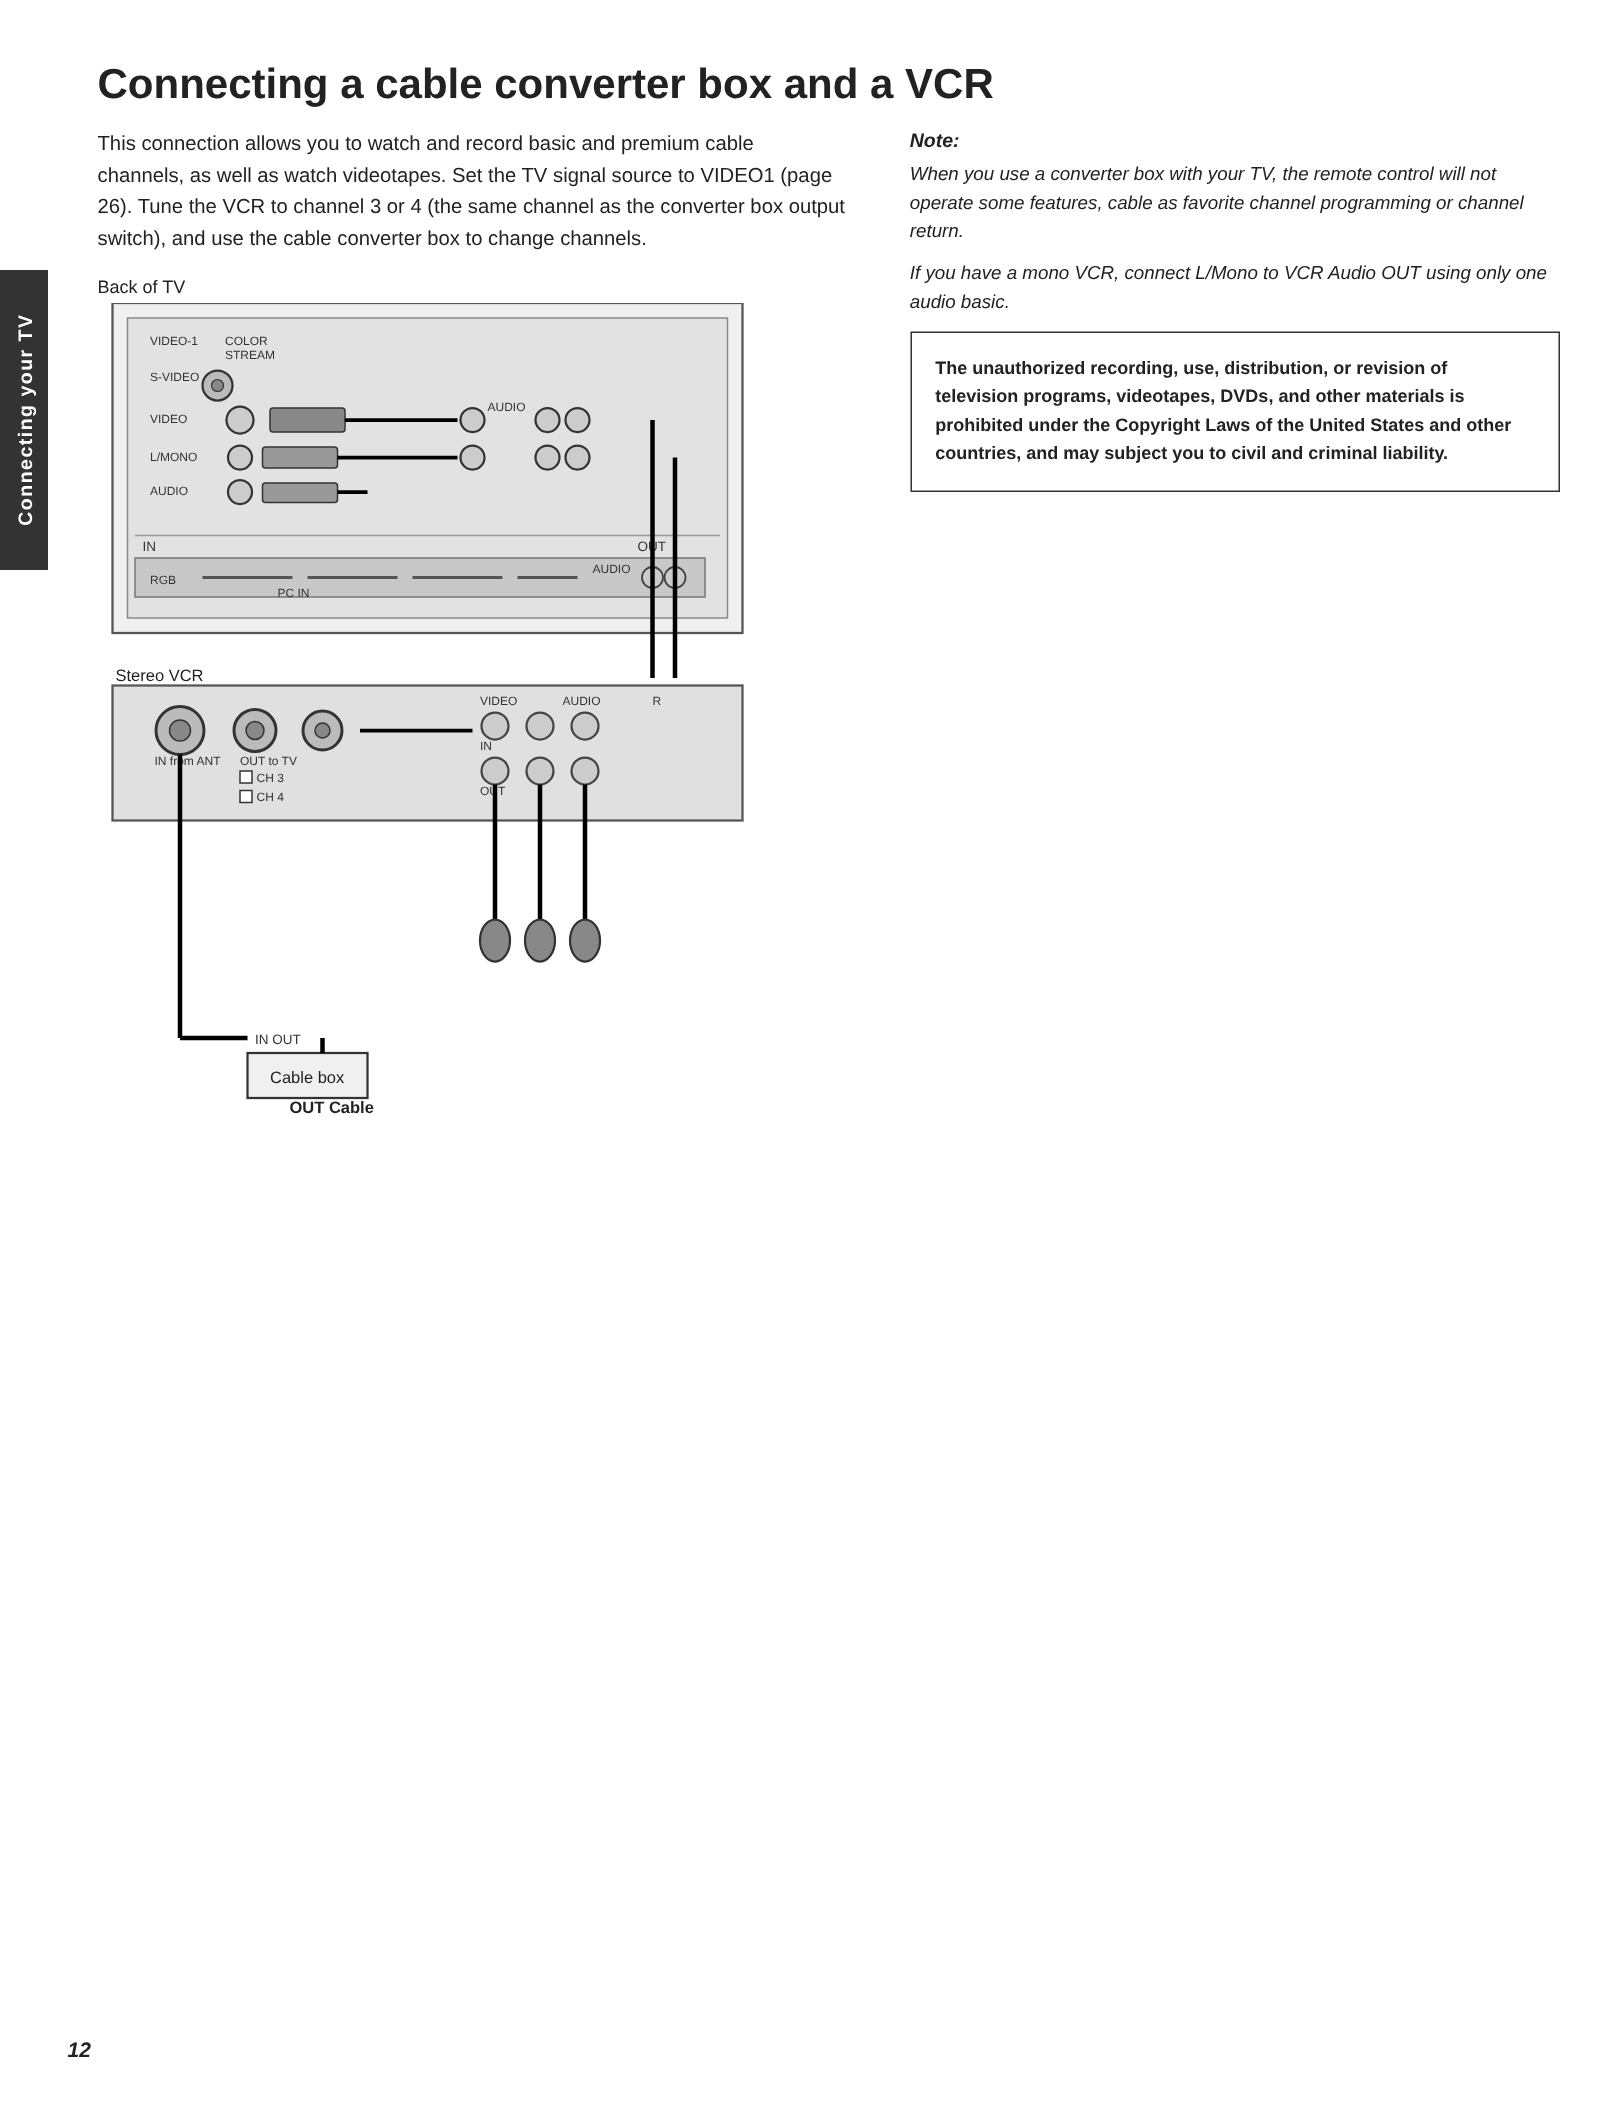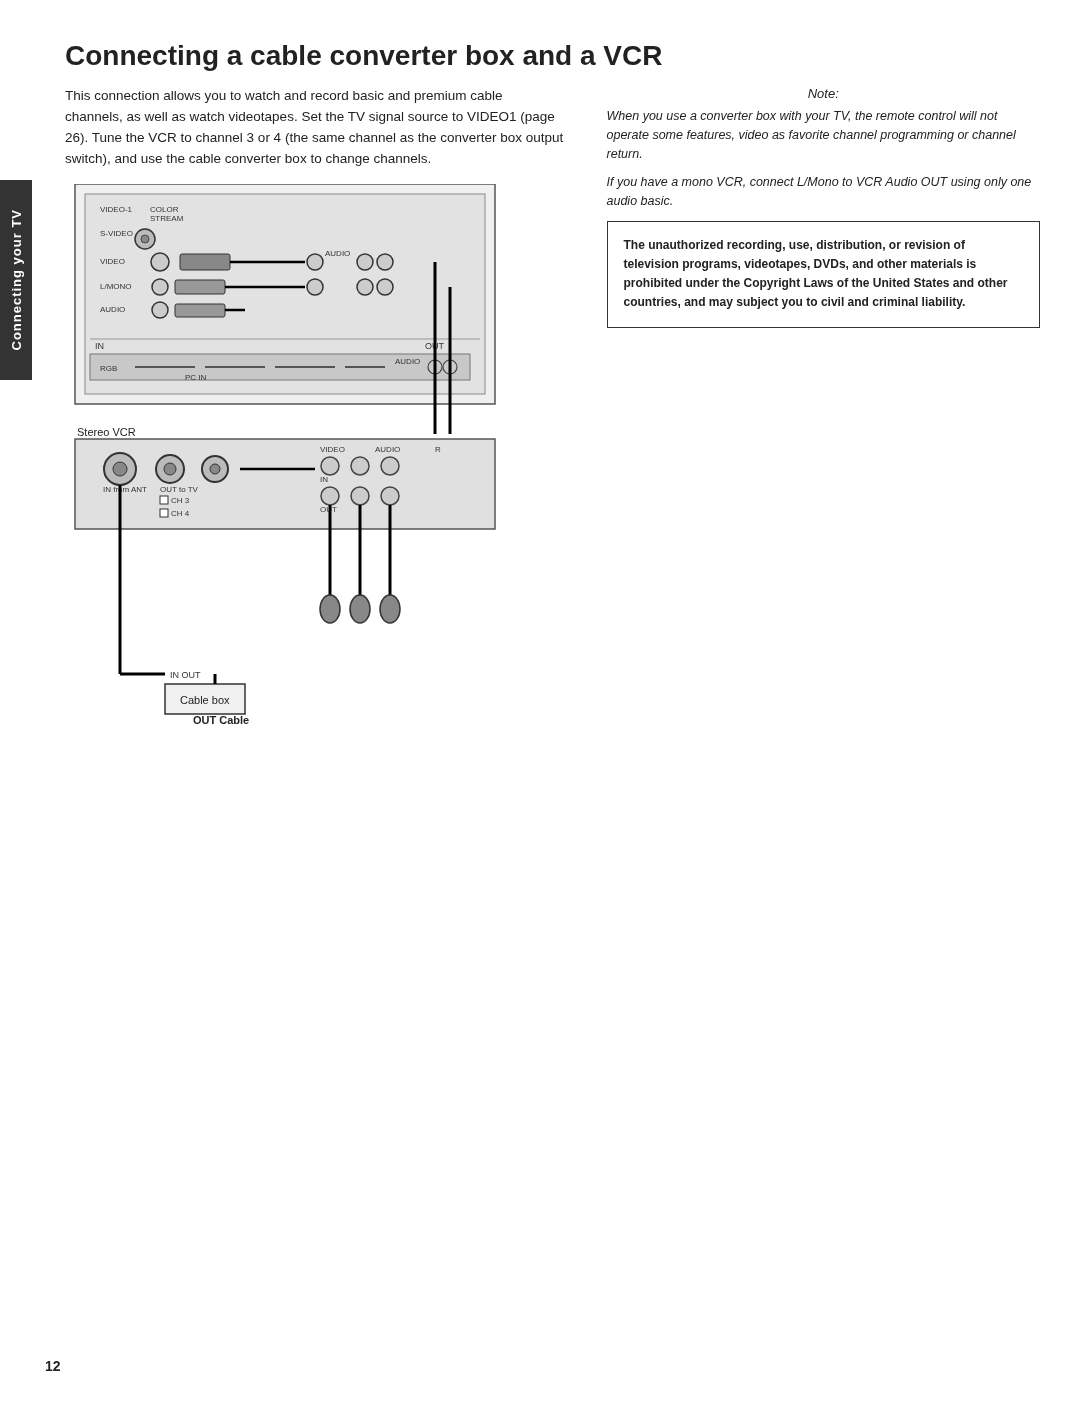--- a/index.html
+++ b/index.html
@@ -76,24 +76,23 @@
     }
 
     .diagram-label {
       font-size: 12px;
       margin-bottom: 4px;
     }
 
     
     .note-heading {
       font-size: 13px;
-      font-weight: normal;
+      font-weight: bold;
       font-style: italic;
       margin-bottom: 6px;
-      text-align: center;
     }
 
     .note-text {
       font-size: 12.5px;
       font-style: italic;
       line-height: 1.5;
       margin-bottom: 10px;
     }
 
     
@@ -112,20 +111,21 @@
       font-weight: bold;
     }
 
     
     .page-number {
       position: absolute;
       bottom: 30px;
       left: 45px;
       font-size: 14px;
       font-weight: bold;
+      font-style: italic;
     }
 
     
     .full-diagram {
       display: block;
       margin-top: 4px;
     }
   </style>
 </head>
 <body>
@@ -137,20 +137,21 @@
 <div class="main-content">
 
   <h1 class="page-title">Connecting a cable converter box and a VCR</h1>
 
   <div class="two-col">
 
     <div class="left-col">
       <p class="intro-text">This connection allows you to watch and record basic and premium cable channels, as well as watch videotapes. Set the TV signal source to VIDEO1 (page 26). Tune the VCR to channel 3 or 4 (the same channel as the converter box output switch), and use the cable converter box to change channels.</p>
 
       <div class="diagram-area">
+        <div class="diagram-label">Back of TV</div>
 
         <svg class="full-diagram" width="450" height="590" viewBox="0 0 450 590">
 
           <rect x="10" y="0" width="420" height="220" fill="#f0f0f0" stroke="#555" stroke-width="1.5"></rect>
           <rect x="20" y="10" width="400" height="200" fill="#e2e2e2" stroke="#888" stroke-width="1"></rect>
 
           <text x="35" y="28" font-size="8" fill="#333">VIDEO-1</text>
 
           <text x="85" y="28" font-size="8" fill="#333">COLOR</text>
           <text x="85" y="37" font-size="8" fill="#333">STREAM</text>
@@ -267,21 +268,21 @@
           <text x="128" y="540" font-size="11" font-weight="bold" fill="#222">OUT Cable</text>
           <line x1="150" y1="500" x2="150" y2="490" stroke="#000" stroke-width="3"></line>
 
         </svg>
 
       </div>
     </div>
 
     <div class="right-col">
       <p class="note-heading">Note:</p>
-      <p class="note-text">When you use a converter box with your TV, the remote control will not operate some features, video as favorite channel programming or channel return.</p>
+      <p class="note-text">When you use a converter box with your TV, the remote control will not operate some features, cable as favorite channel programming or channel return.</p>
       <p class="note-text">If you have a mono VCR, connect L/Mono to VCR Audio OUT using only one audio basic.</p>
 
       <div class="warning-box">
         <p class="warning-text">
           <strong>The unauthorized recording, use, distribution, or revision of television programs, videotapes, DVDs, and other materials is prohibited under the Copyright Laws of the United States and other countries, and may subject you to civil and criminal liability.</strong>
         </p>
       </div>
     </div>
 
   </div>

